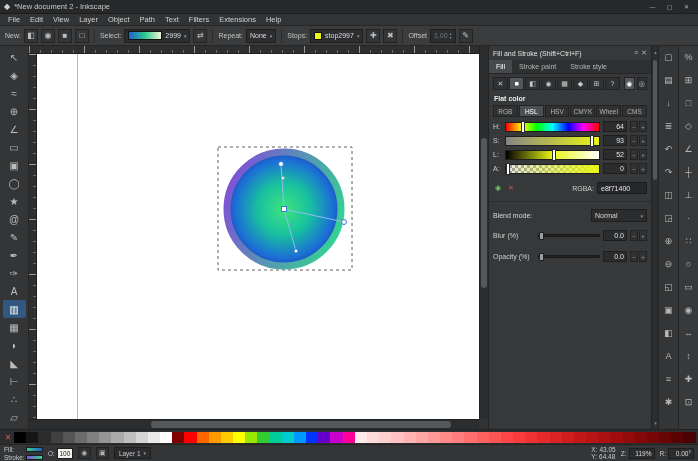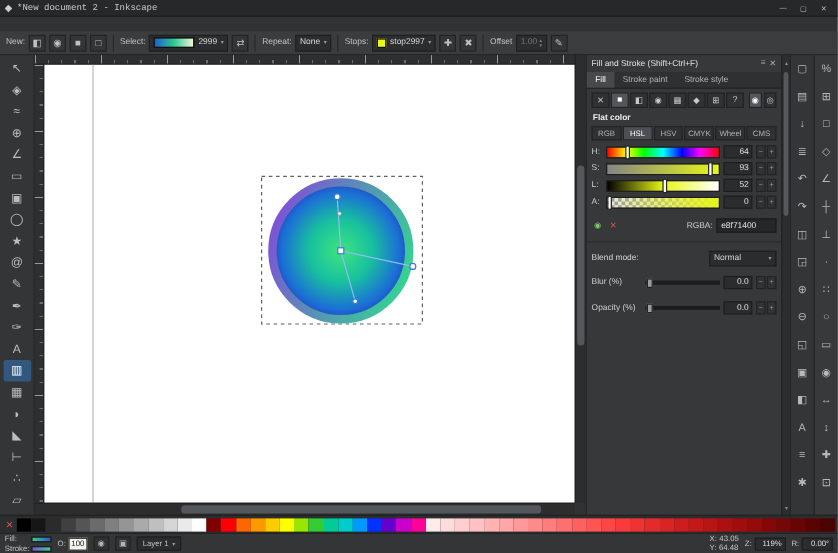--- a/index.html
+++ b/index.html
@@ -3,21 +3,21 @@
 <meta charset="utf-8">
 <style>
   * { margin:0; padding:0; box-sizing:border-box; }
   html,body { width:698px; height:461px; }
   body { font-family:"Liberation Sans",sans-serif; background:#232527; overflow:hidden; }
   .app { position:relative; width:698px; height:461px; background:#303234; color:#d6d6d6; }
 
   
   .titlebar { position:absolute; left:0; top:0; width:698px; height:14px; background:#26282a; display:flex; align-items:center; padding:0 4px; gap:4px; border-bottom:1px solid #1c1c1c; }
   .logo { font-size:8px; color:#cfcfcf; }
-  .title-text { font-size:7.5px; color:#c9c9c9;font-family:Liberation Mono, monospace; }
+  .title-text { font-size:7.5px; color:#c9c9c9; }
   .win-btns { margin-left:auto; display:flex; gap:2px; }
   .win-btn { width:15px; height:11px; display:flex; align-items:center; justify-content:center; font-size:6px; color:#bbb; }
 
   
   .menubar { position:absolute; left:0; top:14px; width:698px; height:12px; background:#313335; display:flex; align-items:center; padding-left:3px; border-bottom:1px solid #272727; }
   .menu-item { font-size:7.5px; padding:0 5px; color:#d0d0d0; }
 
   
   .toolbar { position:absolute; left:0; top:26px; width:698px; height:20px; background:#3a3c3e; border-bottom:1px solid #262626; display:flex; align-items:center; gap:3px; padding:0 5px; }
   .tb-label { font-size:7px; color:#c4c4c4; }
@@ -131,20 +131,33 @@
   <div class="titlebar">
     <span class="logo">◆</span>
     <span class="title-text">*New document 2 - Inkscape</span>
     <div class="win-btns">
       <span class="win-btn">—</span>
       <span class="win-btn">▢</span>
       <span class="win-btn">✕</span>
     </div>
   </div>
 
+  <nav class="menubar">
+
+  <span class="menu-item">File</span>
+      <span class="menu-item">Edit</span>
+      <span class="menu-item">View</span>
+      <span class="menu-item">Layer</span>
+      <span class="menu-item">Object</span>
+      <span class="menu-item">Path</span>
+      <span class="menu-item">Text</span>
+      <span class="menu-item">Filters</span>
+      <span class="menu-item">Extensions</span>
+      <span class="menu-item">Help</span>
+    </nav>
 
   <div class="toolbar">
     <span class="tb-label">New:</span>
     <span class="tb-btn">◧</span>
     <span class="tb-btn">◉</span>
     <span class="tb-btn">■</span>
     <span class="tb-btn">□</span>
     <span class="tb-sep"></span>
     <span class="tb-label">Select:</span>
     <div class="dropdown">

